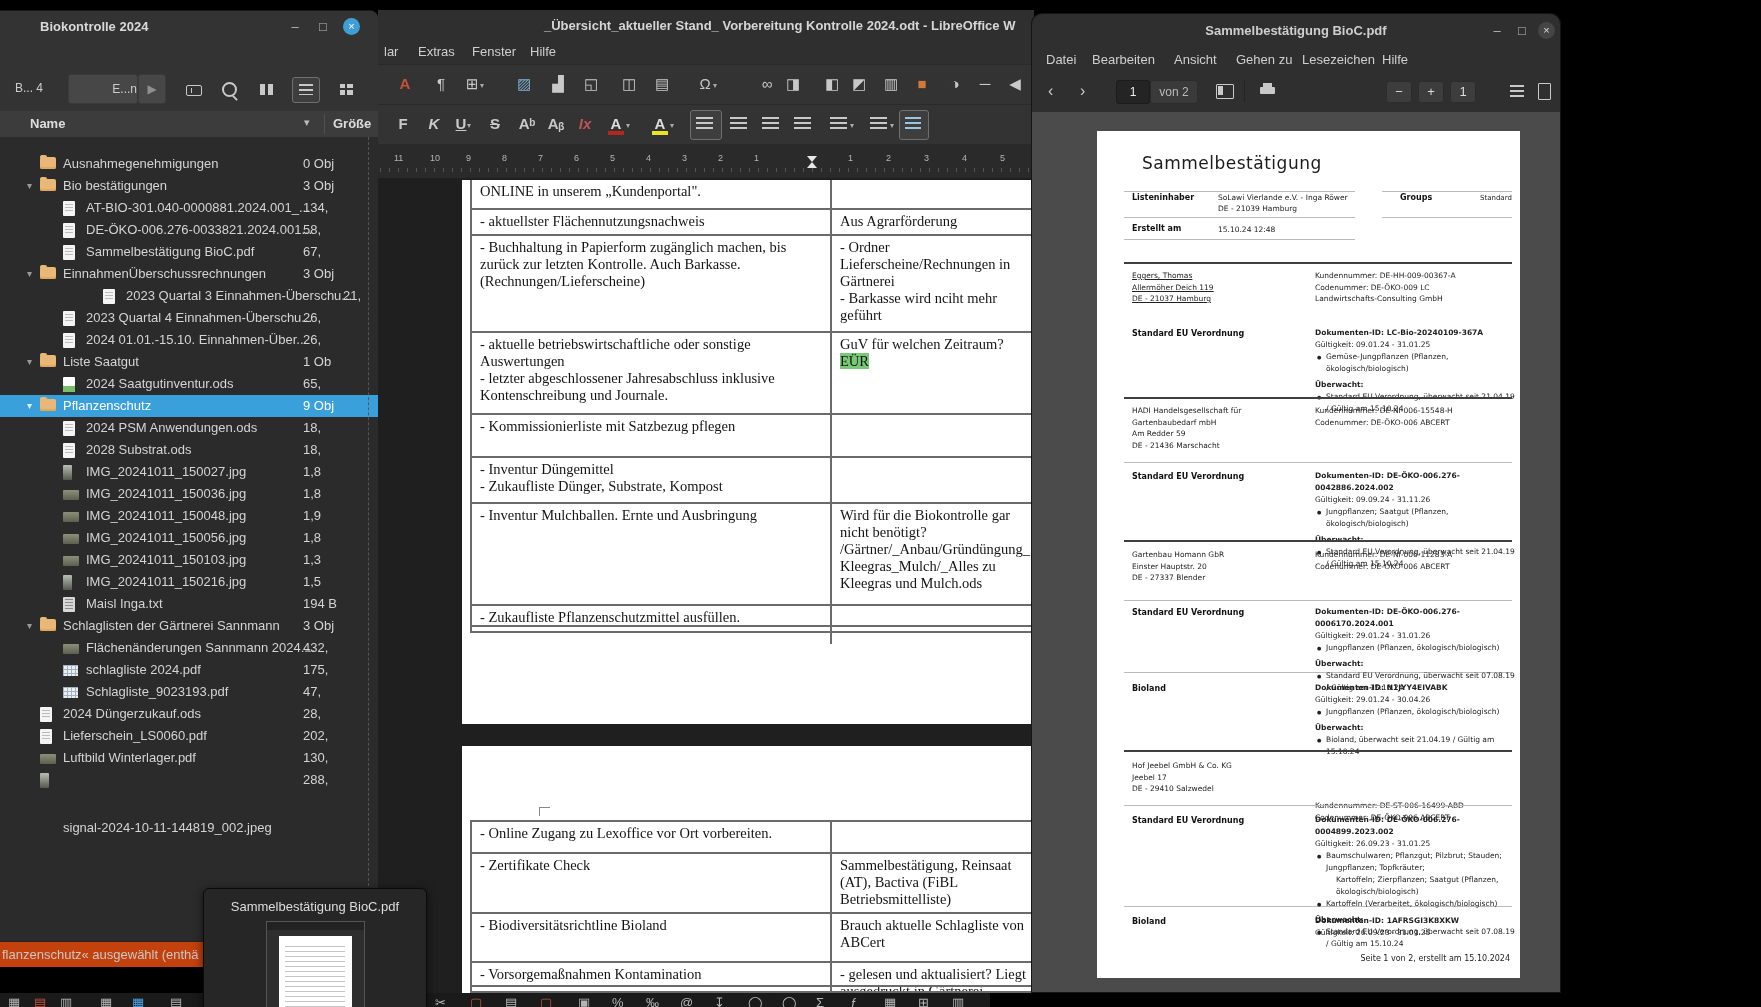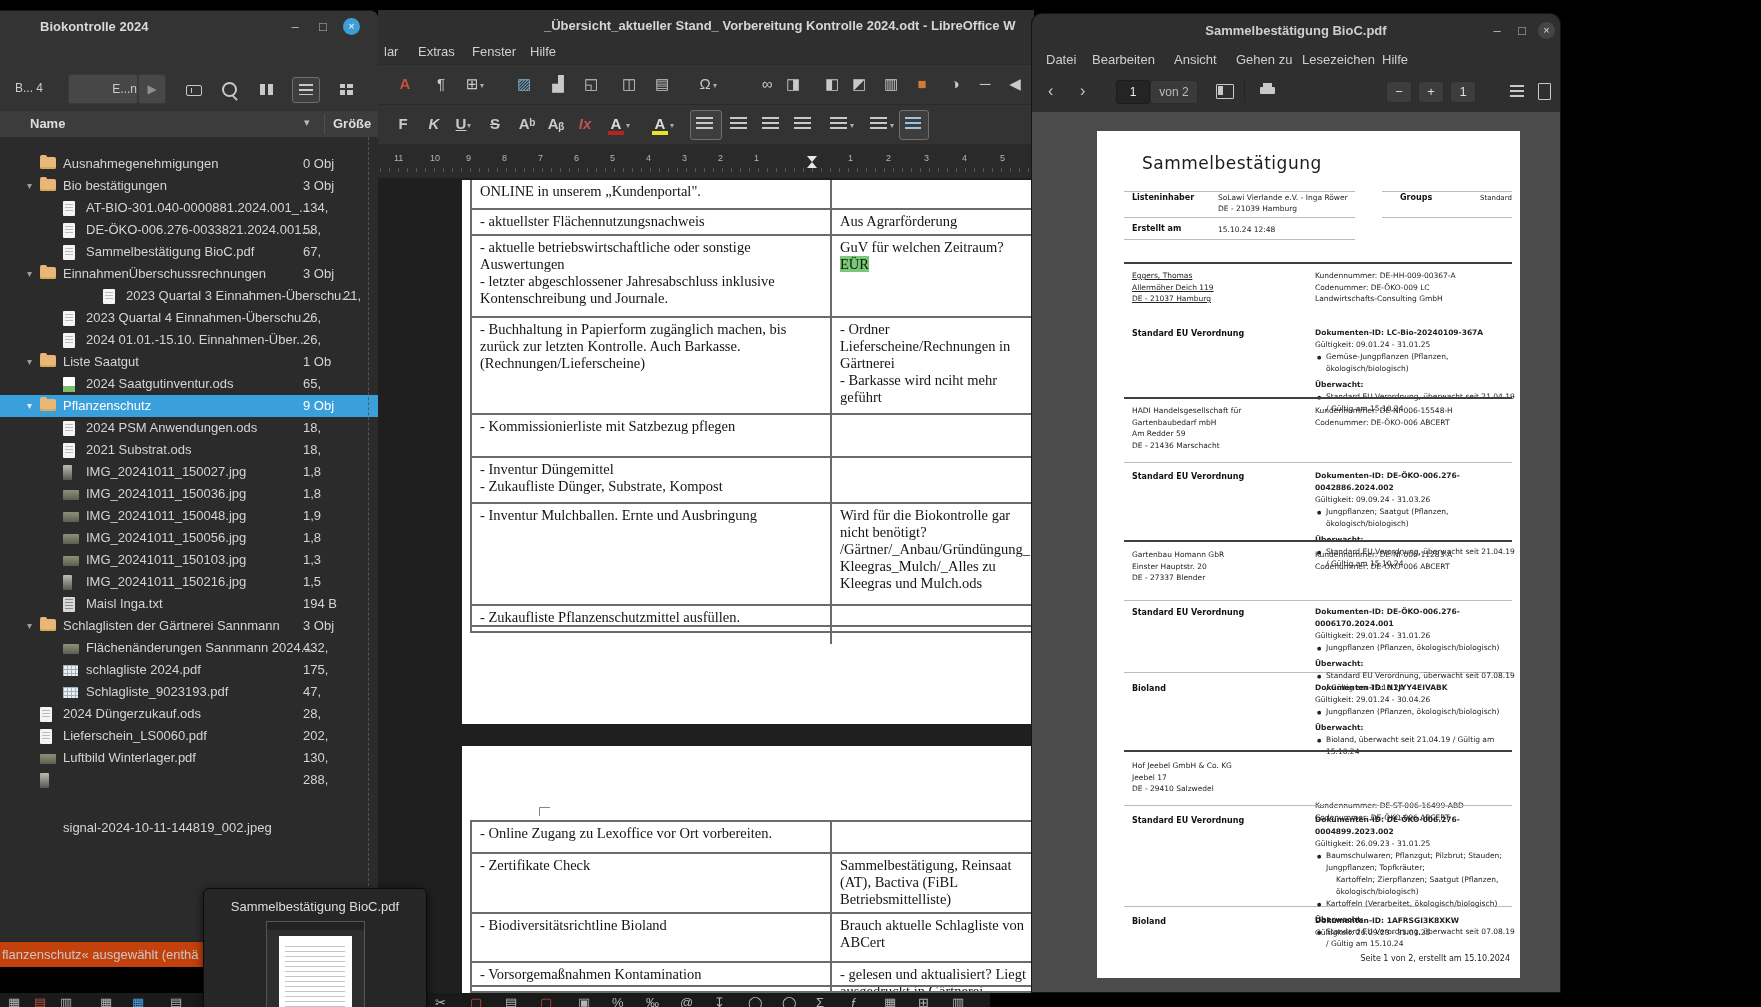--- a/index.html
+++ b/index.html
@@ -232,21 +232,21 @@
         <div class="fname" style="left: 63px;">Pflanzenschutz</div>
         <div class="fsize">9 Obj</div>
       </div>
       <div class="frow" style="top: 280px;">
         <div class="ficon ic-doc" style="left: 63px;"></div>
         <div class="fname" style="left: 86px;">2024 PSM Anwendungen.ods</div>
         <div class="fsize">18,</div>
       </div>
       <div class="frow" style="top: 302px;">
         <div class="ficon ic-doc" style="left: 63px;"></div>
-        <div class="fname" style="left: 86px;">2021 Substrat.ods</div>
+        <div class="fname" style="left: 86px;">2028 Substrat.ods</div>
         <div class="fsize">18,</div>
       </div>
       <div class="frow" style="top: 324px;">
         <div class="ficon ic-imgt" style="left: 63px;"></div>
         <div class="fname" style="left: 86px;">IMG_20241011_150027.jpg</div>
         <div class="fsize">1,8</div>
       </div>
       <div class="frow" style="top: 346px;">
         <div class="ficon ic-imgw" style="left: 63px;"></div>
         <div class="fname" style="left: 86px;">IMG_20241011_150036.jpg</div>
@@ -414,44 +414,44 @@
             <div class="dcell r"></div>
           </div>
           <div class="drow" style="height: 24px;">
             <div class="dcell l">
               <div>- aktuellster Flächennutzungsnachweis</div>
             </div>
             <div class="dcell r">
               <div>Aus Agrarförderung</div>
             </div>
           </div>
-          <div class="drow" style="height: 80px;">
-            <div class="dcell l">
-              <div>- aktuelle betriebswirtschaftliche oder sonstige</div>
-              <div>Auswertungen</div>
-              <div>-  letzter abgeschlossener Jahresabschluss inklusive</div>
-              <div>Kontenschreibung und Journale.</div>
-            </div>
-            <div class="dcell r">
-              <div>GuV für welchen Zeitraum?</div>
-              <div><span class="hlgreen">EÜR</span></div>
-            </div>
-          </div>
           <div class="drow" style="height: 95px;">
             <div class="dcell l">
               <div>- Buchhaltung in Papierform zugänglich machen, bis</div>
               <div>zurück zur letzten Kontrolle. Auch Barkasse.</div>
               <div>(Rechnungen/Lieferscheine)</div>
             </div>
             <div class="dcell r">
               <div>- Ordner</div>
               <div>Lieferscheine/Rechnungen in</div>
               <div>Gärtnerei</div>
               <div>- Barkasse wird nciht mehr</div>
               <div>geführt</div>
+            </div>
+          </div>
+          <div class="drow" style="height: 80px;">
+            <div class="dcell l">
+              <div>- aktuelle betriebswirtschaftliche oder sonstige</div>
+              <div>Auswertungen</div>
+              <div>-  letzter abgeschlossener Jahresabschluss inklusive</div>
+              <div>Kontenschreibung und Journale.</div>
+            </div>
+            <div class="dcell r">
+              <div>GuV für welchen Zeitraum?</div>
+              <div><span class="hlgreen">EÜR</span></div>
             </div>
           </div>
           <div class="drow" style="height: 41px;">
             <div class="dcell l">
               <div>- Kommissionierliste mit Satzbezug pflegen</div>
             </div>
             <div class="dcell r"></div>
           </div>
           <div class="drow" style="height: 44px;">
             <div class="dcell l">
@@ -597,21 +597,21 @@
             <div>DE - 21436 Marschacht</div>
           </div>
           <div class="ptext" style="left: 218px; top: 274px;">
             <div>Kundennummer: DE-NI-006-15548-H</div>
             <div>Codenummer: DE-ÖKO-006 ABCERT</div>
           </div>
           <div class="prule" style="left: 27px; top: 331px; width: 388px;"></div>
           <div class="plabel" style="left: 35px; top: 341px;">Standard EU Verordnung</div>
           <div class="certlines" style="left: 218px; top: 339px;">
             <div class="b">Dokumenten-ID: DE-ÖKO-006.276-0042886.2024.002</div>
-            <div>Gültigkeit: 09.09.24 - 31.03.26</div>
+            <div>Gültigkeit: 09.09.24 - 31.11.26</div>
             <div class="bullet">Jungpflanzen; Saatgut (Pflanzen, ökologisch/biologisch)</div>
             <div class="ueb">Überwacht:</div>
             <div class="bullet">Standard EU Verordnung, überwacht seit 21.04.19 / Gültig am 15.10.24</div>
           </div>
           <div class="prule thick" style="left: 27px; top: 409px; width: 388px;"></div>
           <div class="ptext" style="left: 35px; top: 418px;">
             <div>Gartenbau Homann GbR</div>
             <div>Einster Hauptstr. 20</div>
             <div>DE - 27337 Blender</div>
           </div>

